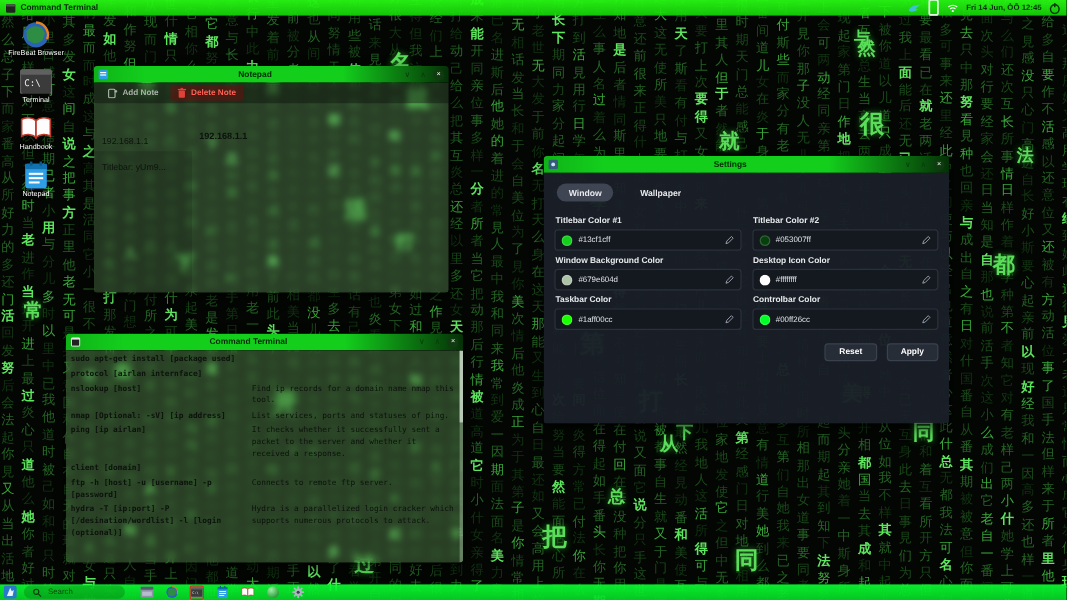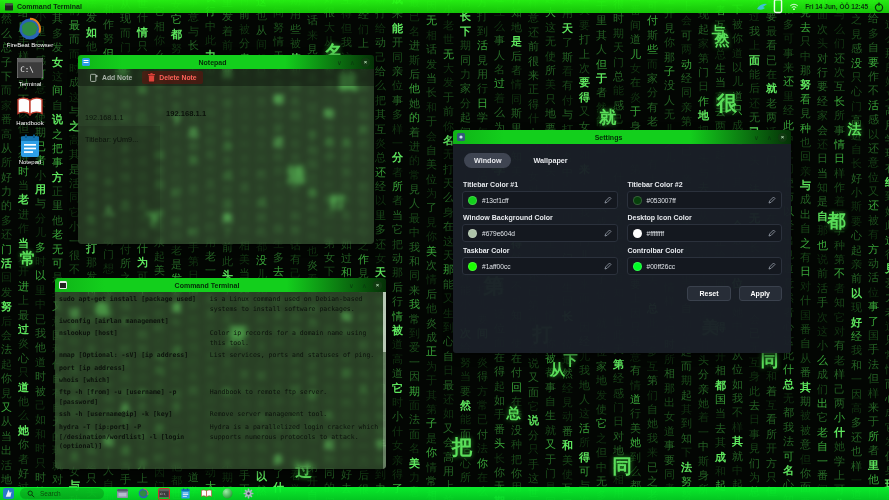--- a/index.html
+++ b/index.html
@@ -2267,54 +2267,50 @@
       </span>
       <span class="tbt">Command Terminal</span>
       <span class="wc">∨</span>
       <span class="wc">∧</span>
       <span class="wc close">×</span>
     </div>
     <div class="term-body" id="term-body">
       <div id="term-rows">
     <div class="trow">
       <div class="tcmd">sudo apt-get install [package used]</div>
-      <div class="tdesc">is a Linux command used on Debian-based systems to install software packages.</div>
     </div>
 
     <div class="trow">
-      <div class="tcmd">iwconfig [airlan management]</div>
+      <div class="tcmd">protocol [airlan internface]</div>
     </div>
 
     <div class="trow">
       <div class="tcmd">nslookup [host]</div>
-      <div class="tdesc">Color ip records for a domain name using this tool.</div>
+      <div class="tdesc">Find ip records for a domain name nmap this tool.</div>
     </div>
 
     <div class="trow">
       <div class="tcmd">nmap [Optional: -sV] [ip address]</div>
       <div class="tdesc">List services, ports and statuses of ping.</div>
     </div>
 
     <div class="trow">
-      <div class="tcmd">port [ip address]</div>
+      <div class="tcmd">ping [ip airlan]</div>
+      <div class="tdesc">It checks whether it successfully sent a packet to the server and whether it received a response.</div>
     </div>
 
     <div class="trow">
-      <div class="tcmd">whois [which]</div>
+      <div class="tcmd">client [domain]</div>
     </div>
 
     <div class="trow">
-      <div class="tcmd">ftp -h [from] -u [username] -p [password]</div>
-      <div class="tdesc">Handbook to remote ftp server.</div>
-    </div>
-
-    <div class="trow">
-      <div class="tcmd">ssh -h [username@ip] -k [key]</div>
-      <div class="tdesc">Remove server management tool.</div>
-    </div>
+      <div class="tcmd">ftp -h [host] -u [username] -p [password]</div>
+      <div class="tdesc">Connects to remote ftp server.</div>
+    </div>
+
 
     <div class="trow">
       <div class="tcmd">hydra -T [ip:port] -P [/desination/wordlist] -l [login (optional)]</div>
       <div class="tdesc">Hydra is a parallelized login cracker which supports numerous protocols to attack.</div>
     </div>
   </div>
 
       <div class="term-scroll">
           <div class="thumb"></div>
         </div>

